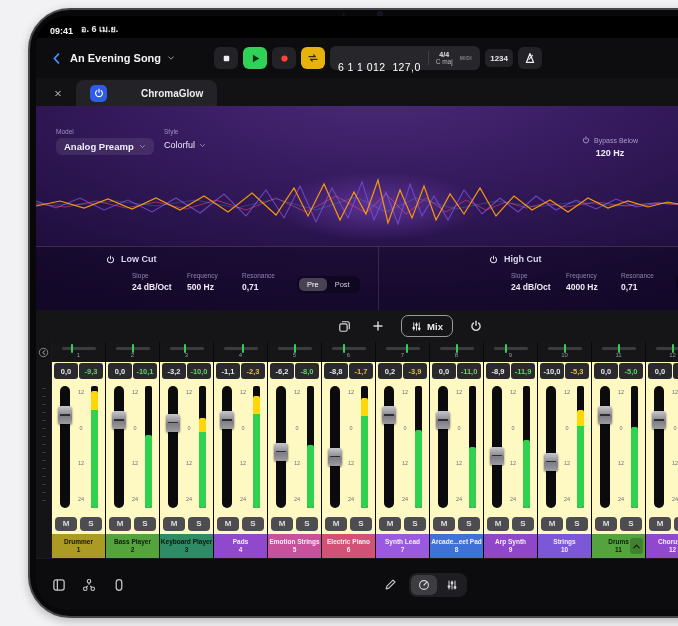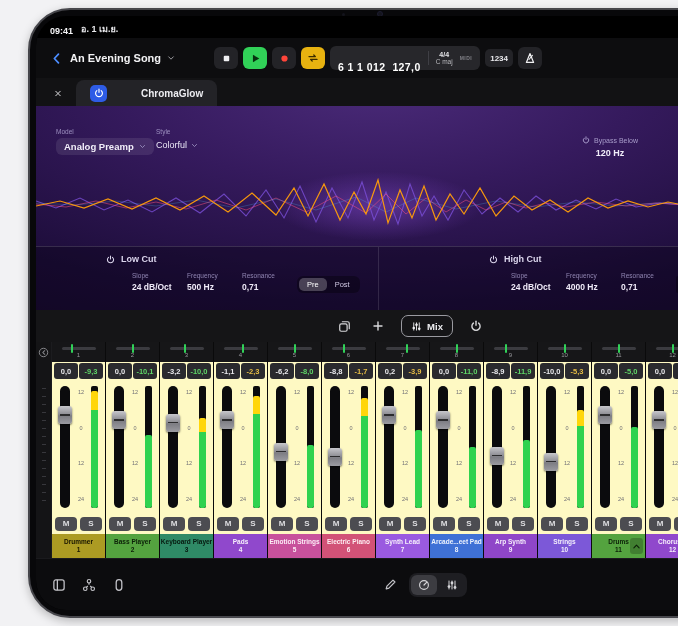--- a/index.html
+++ b/index.html
@@ -26,21 +26,21 @@
   .title-group{display:flex;align-items:center;gap:6px;}
   .back{color:#4c8dff;background:none;border:none;width:16px;height:20px;display:flex;align-items:center;justify-content:center;padding:0;}
   .song-title{font-size:11px;font-weight:700;color:#f2f2f4;}
   .title-chev{color:#98989d;}
   .transport{position:absolute;left:50%;top:50%;transform:translate(-50%,-50%);display:flex;align-items:center;gap:5px;}
   .tbtn{width:24px;height:22px;border-radius:6px;background:#232327;display:flex;align-items:center;justify-content:center;border:none;padding:0;color:#f0f0f2;}
   .tbtn.play{background:#31d158;color:#07310f;}
   .tbtn.rec{color:#ff453a;}
   .tbtn.cycle{background:#e7b210;color:#3a2c00;}
   .lcd{height:24px;background:#27272b;border-radius:6px;display:flex;align-items:center;padding:0 8px;gap:7px;}
-  .lcd-pos,.lcd-tempo{font-size:10.5px;font-weight:700;color:#fff;letter-spacing:.4px;margin-top:17px;}
+  .lcd-pos,.lcd-tempo{font-size:10.5px;font-weight:400;color:#fff;letter-spacing:.4px;margin-top:17px;}
   .lcd-div{width:1px;height:14px;background:#404046;}
   .lcd-sig{display:flex;flex-direction:column;line-height:1.1;align-items:center;}
   .lcd-ts{font-size:7px;font-weight:700;color:#e4e4e8;}
   .lcd-key{font-size:6.5px;color:#b8b8bd;}
   .lcd-midi{font-size:5px;letter-spacing:.5px;color:#808087;font-weight:700;}
   .count{height:18px;border-radius:5px;background:#232327;color:#e9e9ec;font-size:8px;font-weight:700;padding:0 5px;display:flex;align-items:center;border:none;}
 
   
   .plugin-header{height:28px;background:#121214;display:flex;align-items:flex-end;padding:0 0 0 12px;gap:8px;}
   .close-btn{width:20px;height:26px;background:none;border:none;color:#e6e6e9;display:flex;align-items:center;justify-content:center;}
@@ -48,21 +48,21 @@
   .pwr-btn{width:17px;height:17px;border-radius:5px;background:#2e5ce6;color:#fff;display:flex;align-items:center;justify-content:center;border:none;padding:0;}
   .plugin-name{font-size:10px;font-weight:600;color:#ededf1;padding-left:26px;}
 
   
   .plugin-body{height:204px;position:relative;overflow:hidden;
     background:radial-gradient(120% 160% at 50% -12%, #4b2b7a 0%, #351a5d 32%, #1d0d3a 68%, #130724 100%);}
   .pb-label{font-size:6.5px;color:#9d91c0;}
   .model-group{position:absolute;left:20px;top:22px;}
   .model-pill{margin-top:3px;display:flex;align-items:center;gap:5px;background:rgba(255,255,255,.09);
     border-radius:6px;padding:3px 8px;font-size:9.5px;font-weight:600;color:#f1eef9;border:none;}
-  .style-group{position:absolute;left:120px;top:22px;}
+  .style-group{position:absolute;left:128px;top:22px;}
   .style-val{margin-top:5px;display:flex;align-items:center;gap:4px;font-size:9px;color:#eae6f6;background:none;border:none;padding:0;}
   .chev-dim{color:#9d91c0;}
   .drive-group{position:absolute;left:338px;top:46px;width:66px;text-align:center;z-index:3;}
   .drive-label{font-size:7px;color:#b4a8d7;}
   .drive-val{font-size:10px;font-weight:700;color:#fff;margin-top:1px;}
   .knob{display:block;margin:4px auto 0;}
   .bypass-group{position:absolute;left:526px;top:30px;width:96px;text-align:center;}
   .bg-row{display:flex;align-items:center;justify-content:center;gap:4px;font-size:7px;color:#a99dcb;}
   .bg-val{font-size:9px;font-weight:600;color:#f1edf9;margin-top:4px;}
   .level-group{position:absolute;left:620px;top:30px;width:70px;text-align:center;}
@@ -216,21 +216,21 @@
   </defs>
 </svg>
 
 <div class="frame">
   <span class="cam small"></span>
   <span class="cam big"></span>
   <div class="screen">
 
     <div class="statusbar">
       <span class="sb-time">09:41</span>
-      <span class="sb-date">อ. 1 เม.ย.</span>
+      <span class="sb-date">อ. 6 เม.ย.</span>
     </div>
 
     <div class="toolbar">
       <div class="title-group">
         <button class="back">
             <svg class="ic" width="13" height="13">
               <use href="#i-chevl"></use>
             </svg>
           </button>
         <span class="song-title">An Evening Song</span>

